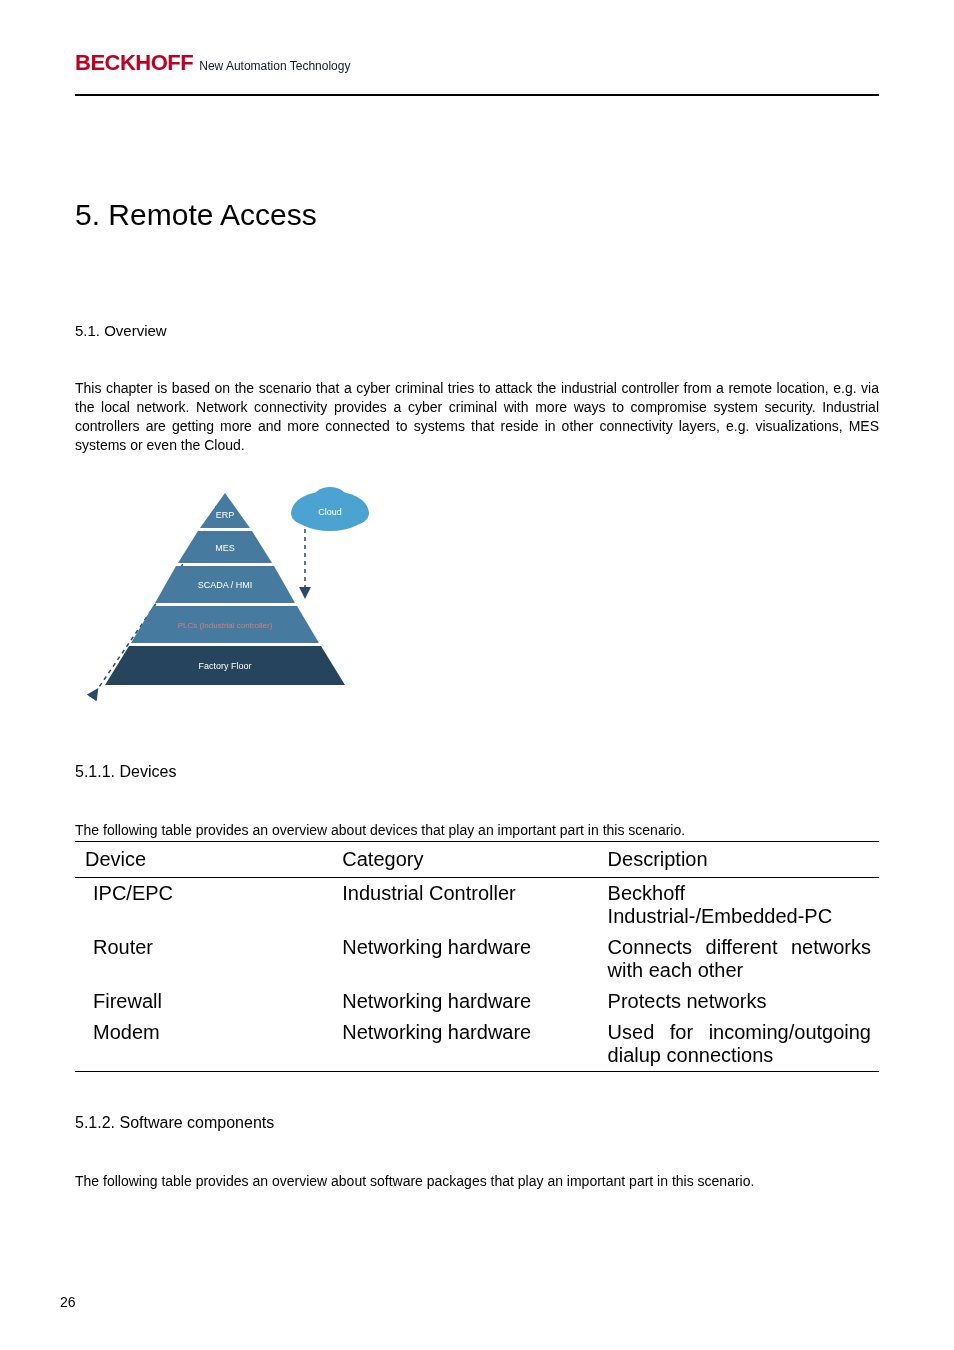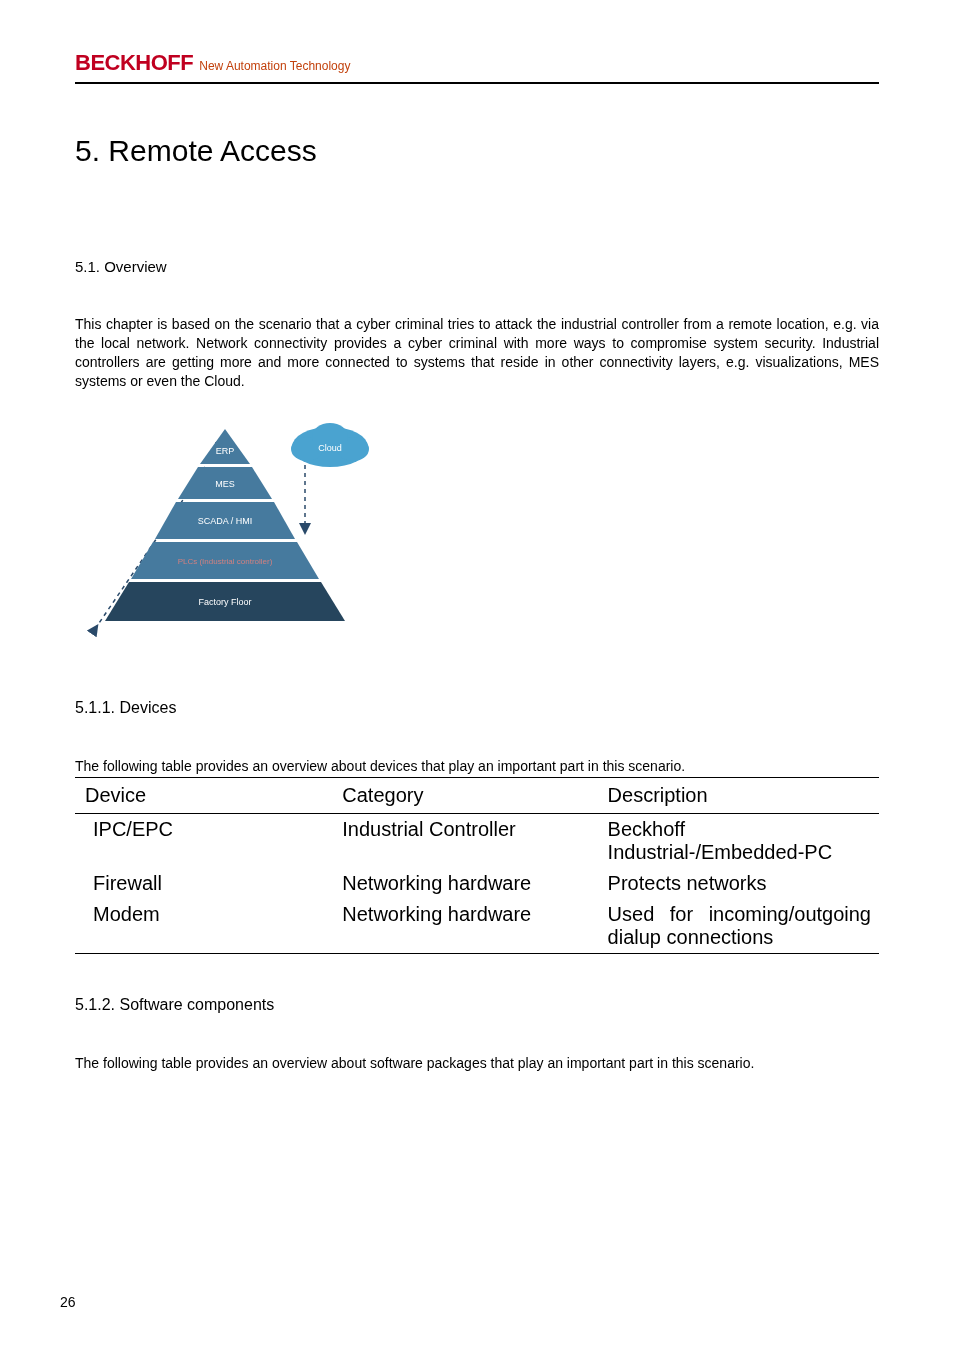--- a/index.html
+++ b/index.html
@@ -9,33 +9,33 @@
     height: 1350px;
     background: #fff;
     color: #000;
     position: relative;
     padding: 50px 75px 0 75px;
     font-size: 14px;
   }
   .header {
     display: flex;
     align-items: baseline;
-    padding-bottom: 6px;
+    padding-bottom: 18px;
     border-bottom: 2px solid #000;
-    margin-bottom: 50px;
+    margin-bottom: 102px;
   }
   .brand {
     color: #c00020;
     font-weight: 800;
     font-size: 22px;
     letter-spacing: -0.5px;
   }
   .tagline {
     font-size: 12px;
-    color: #c2410c;
+    color: #0f172a;
     margin-left: 6px;
   }
   h1 {
     font-size: 30px;
     font-weight: normal;
     margin-bottom: 90px;
   }
   h2 {
     font-size: 15px;
     font-weight: normal;
@@ -151,20 +151,25 @@
       <th class="col-desc">Description</th>
     </tr>
   </thead>
   <tbody>
     <tr>
       <td style="padding-left:18px;">IPC/EPC</td>
       <td>Industrial Controller</td>
       <td class="desc-narrow">Beckhoff Industrial-/Embedded-PC</td>
     </tr>
     <tr>
+      <td style="padding-left:18px;">Router</td>
+      <td>Networking hardware</td>
+      <td class="desc-narrow">Connects different networks with each other</td>
+    </tr>
+    <tr>
       <td style="padding-left:18px;">Firewall</td>
       <td>Networking hardware</td>
       <td class="desc-narrow">Protects networks</td>
     </tr>
     <tr class="hr-bot">
       <td style="padding-left:18px;">Modem</td>
       <td>Networking hardware</td>
       <td class="desc-narrow">Used for incoming/outgoing dialup connections</td>
     </tr>
   </tbody>

